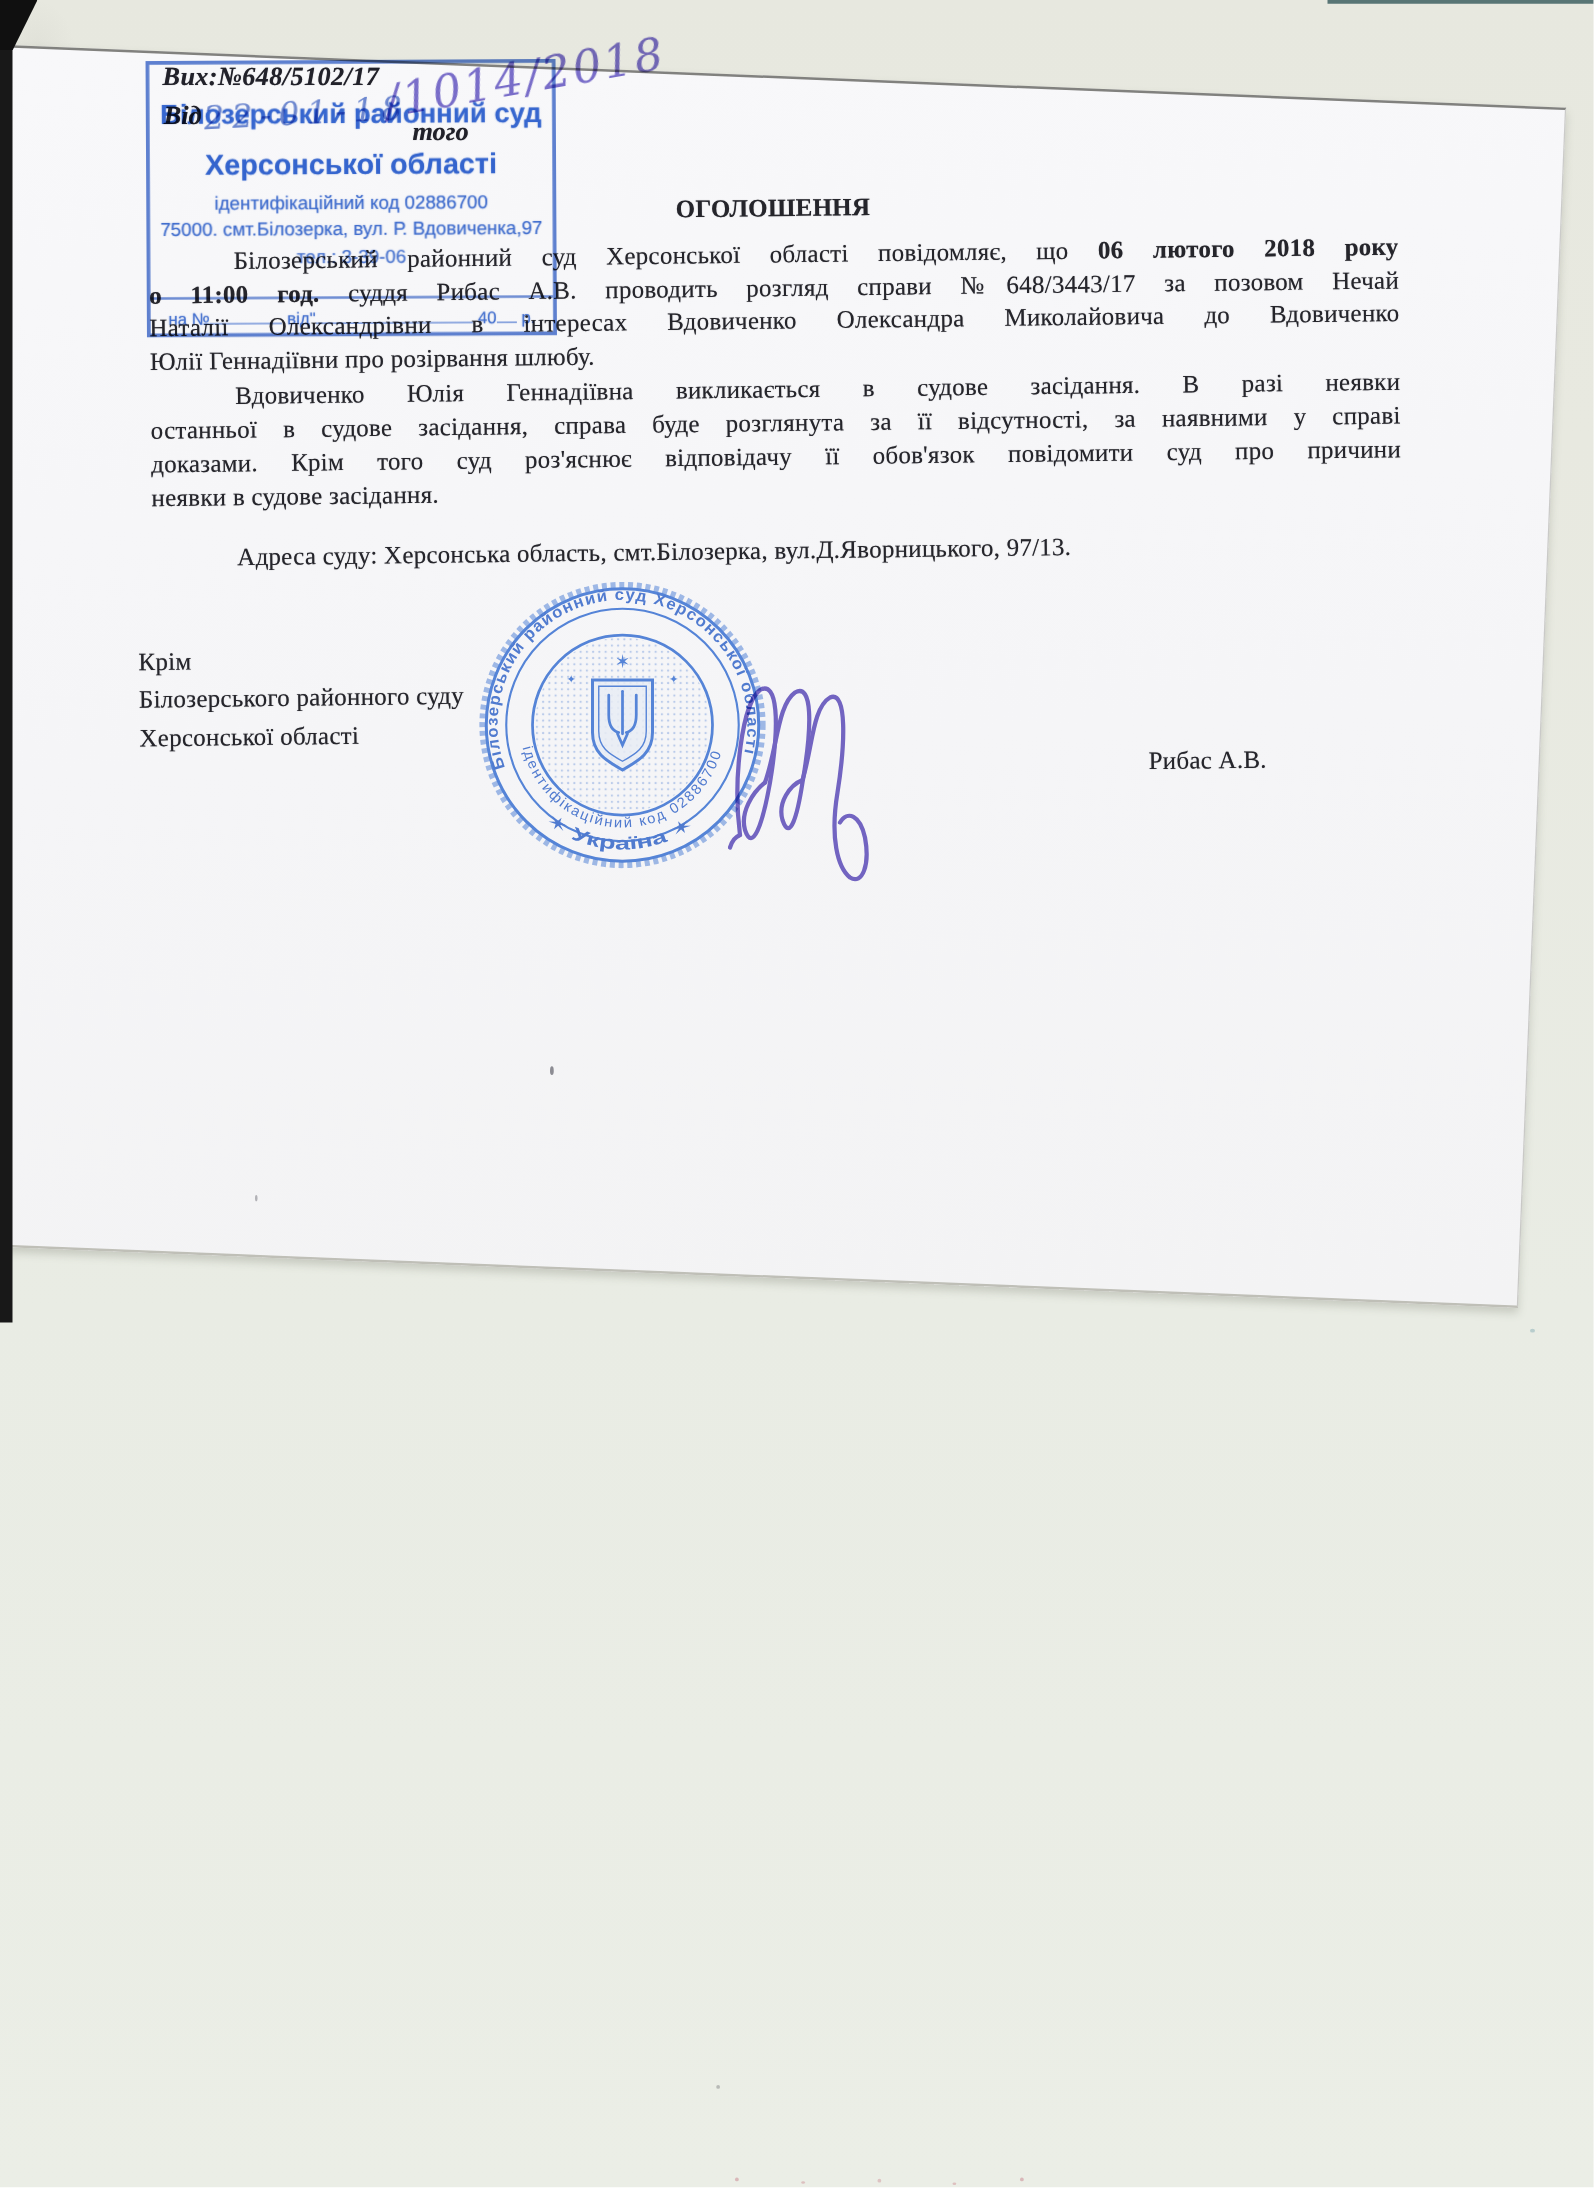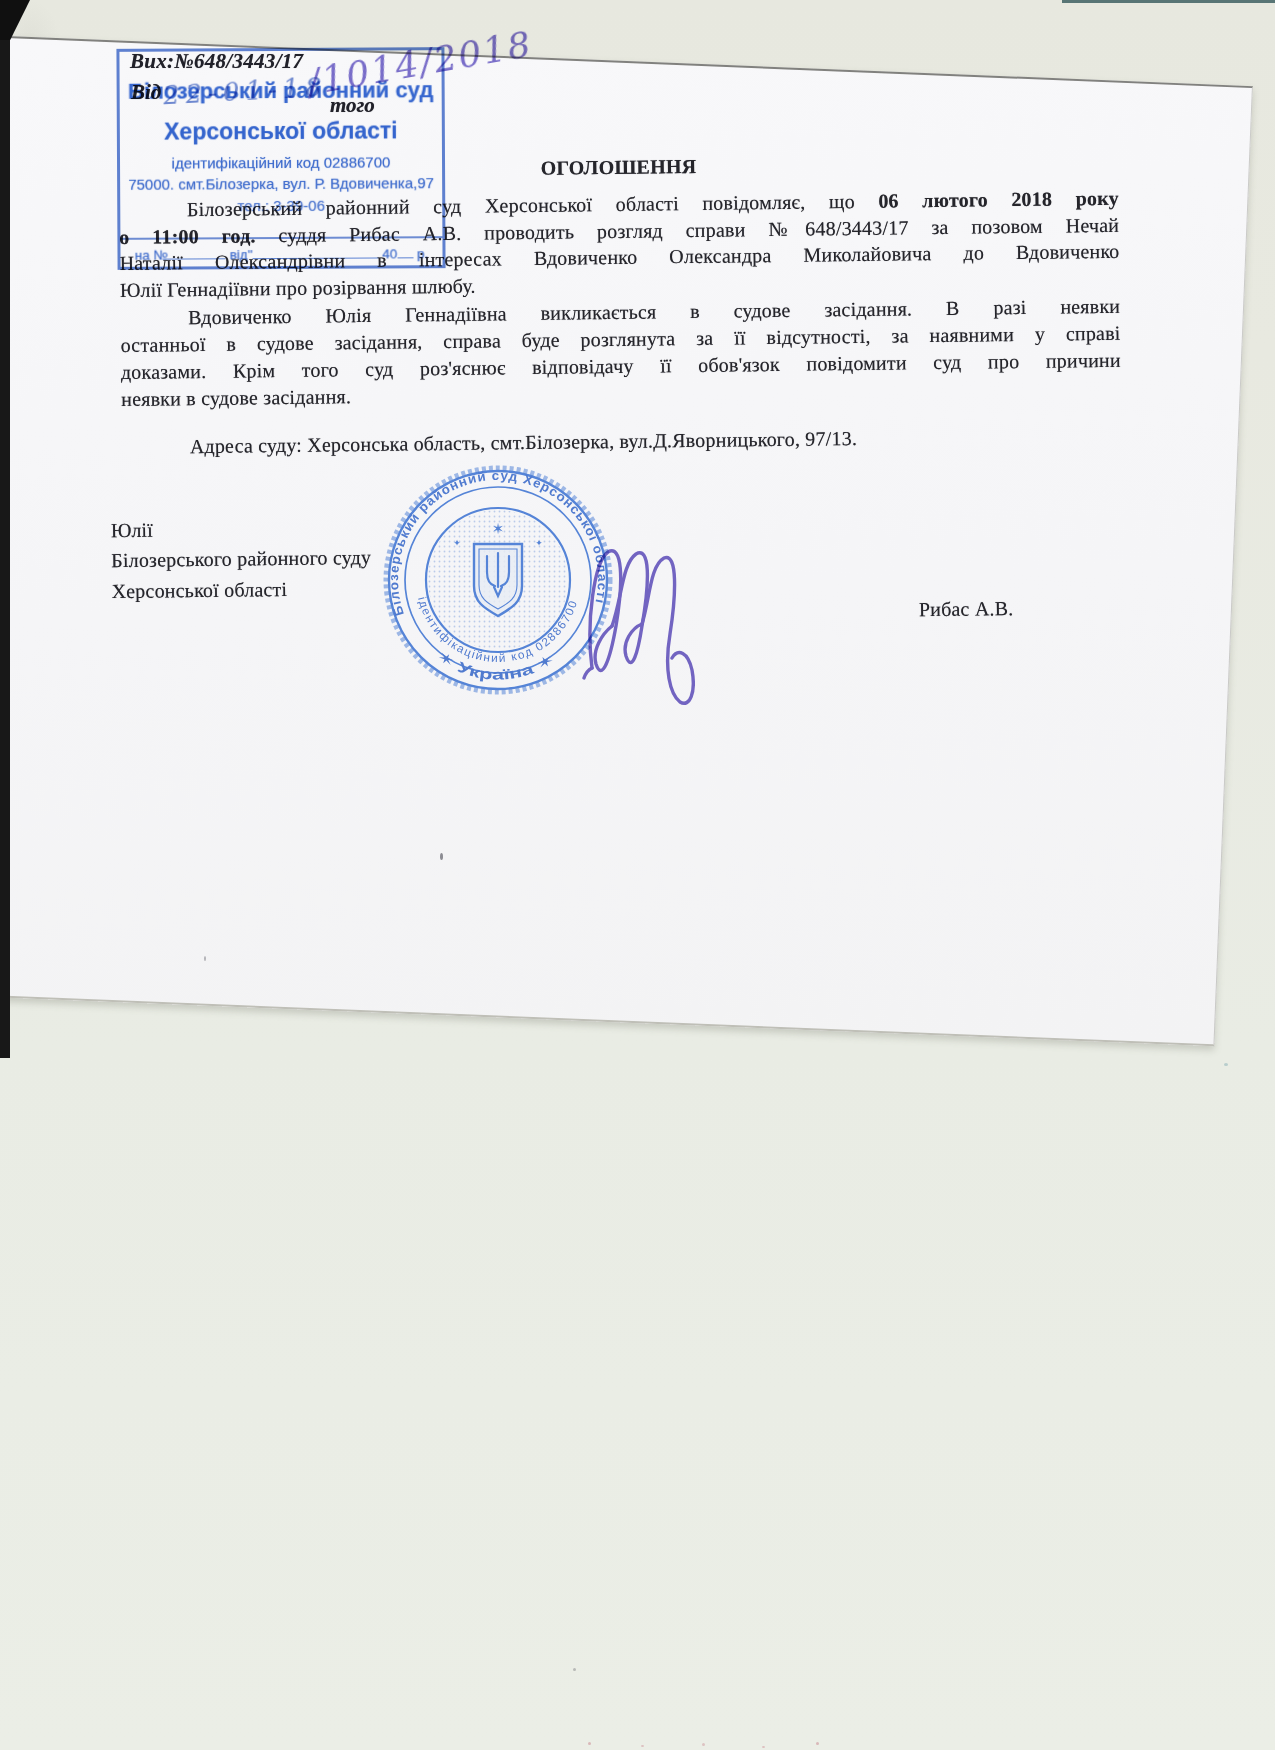--- a/index.html
+++ b/index.html
@@ -118,21 +118,21 @@
     <div class="st5">тел.: 3-39-06</div>
     <div class="stamp-divider"></div>
     <div class="stamp-ref">
       <span>на №</span><span class="ul w1"></span>
       <span>від</span><span>"</span><span class="ul w2"></span>
       <span>40</span><span class="ul w3"></span>
       <span>р.</span>
     </div>
   </div>
 
-  <div class="typed t-out">Вих:№648/3443/17</div>
+  <div class="typed t-out">Вих:№648/5102/17</div>
   <div class="typed t-vid">Від</div>
   <div class="typed t-roku">того</div>
 
   <div class="hand h-num">/1014/2018</div>
   <div class="hand h-date">22-01-18</div>
 
   <svg class="seal-svg" viewBox="-122 -122 244 244" xmlns="http://www.w3.org/2000/svg">
     <defs>
       <pattern id="pdots" patternUnits="userSpaceOnUse" width="5" height="5">
         <circle cx="1.5" cy="1.5" r="0.9" fill="#4a7fd8"></circle>
@@ -176,21 +176,21 @@
     <div class="doc-title">ОГОЛОШЕННЯ</div>
     <div class="jline p1l1"><span>Білозерський районний суд Херсонської області повідомляє, що </span><span class="bold">06 лютого 2018 року</span></div>
     <div class="jline p1l2"><span class="bold">о 11:00 год.</span><span> суддя Рибас А.В. проводить розгляд справи №648/3443/17 за позовом Нечай</span></div>
     <div class="jline p1l3">Наталії Олександрівни в інтересах Вдовиченко Олександра Миколайовича до Вдовиченко</div>
     <div class="nline p1l4">Юлії Геннадіївни про розірвання шлюбу.</div>
     <div class="jline p2l1">Вдовиченко Юлія Геннадіївна викликається в судове засідання. В разі неявки</div>
     <div class="jline p2l2">останньої в судове засідання, справа буде розглянута за її відсутності, за наявними у справі</div>
     <div class="jline p2l3">доказами. Крім того суд роз'яснює відповідачу її обов'язок повідомити суд про причини</div>
     <div class="nline p2l4">неявки в судове засідання.</div>
     <div class="nline addr">Адреса суду: Херсонська область, смт.Білозерка, вул.Д.Яворницького, 97/13.</div>
-    <div class="nline sig1">Юлії</div>
+    <div class="nline sig1">Крім</div>
     <div class="nline sig2">Білозерського районного суду</div>
     <div class="nline sig3">Херсонської області</div>
     <div class="nline sig-name">Рибас А.В.</div>
   </div>
 
   <svg class="sign-svg" viewBox="0 0 150 210" xmlns="http://www.w3.org/2000/svg">
     <g stroke="#6b5bc4" stroke-width="3.4" fill="none" stroke-linecap="round" stroke-linejoin="round">
       <path d="M 6,160 C 8,154 10,152 14,150"></path>
       <path d="M 14,150 C 8,104 16,44 30,34 C 44,26 46,60 38,108 C 32,142 24,164 18,146 C 14,132 24,116 34,108"></path>
       <path d="M 34,108 C 44,80 44,46 58,36 C 72,28 72,62 64,108 C 60,134 54,156 48,138 C 44,124 54,110 64,106"></path>

